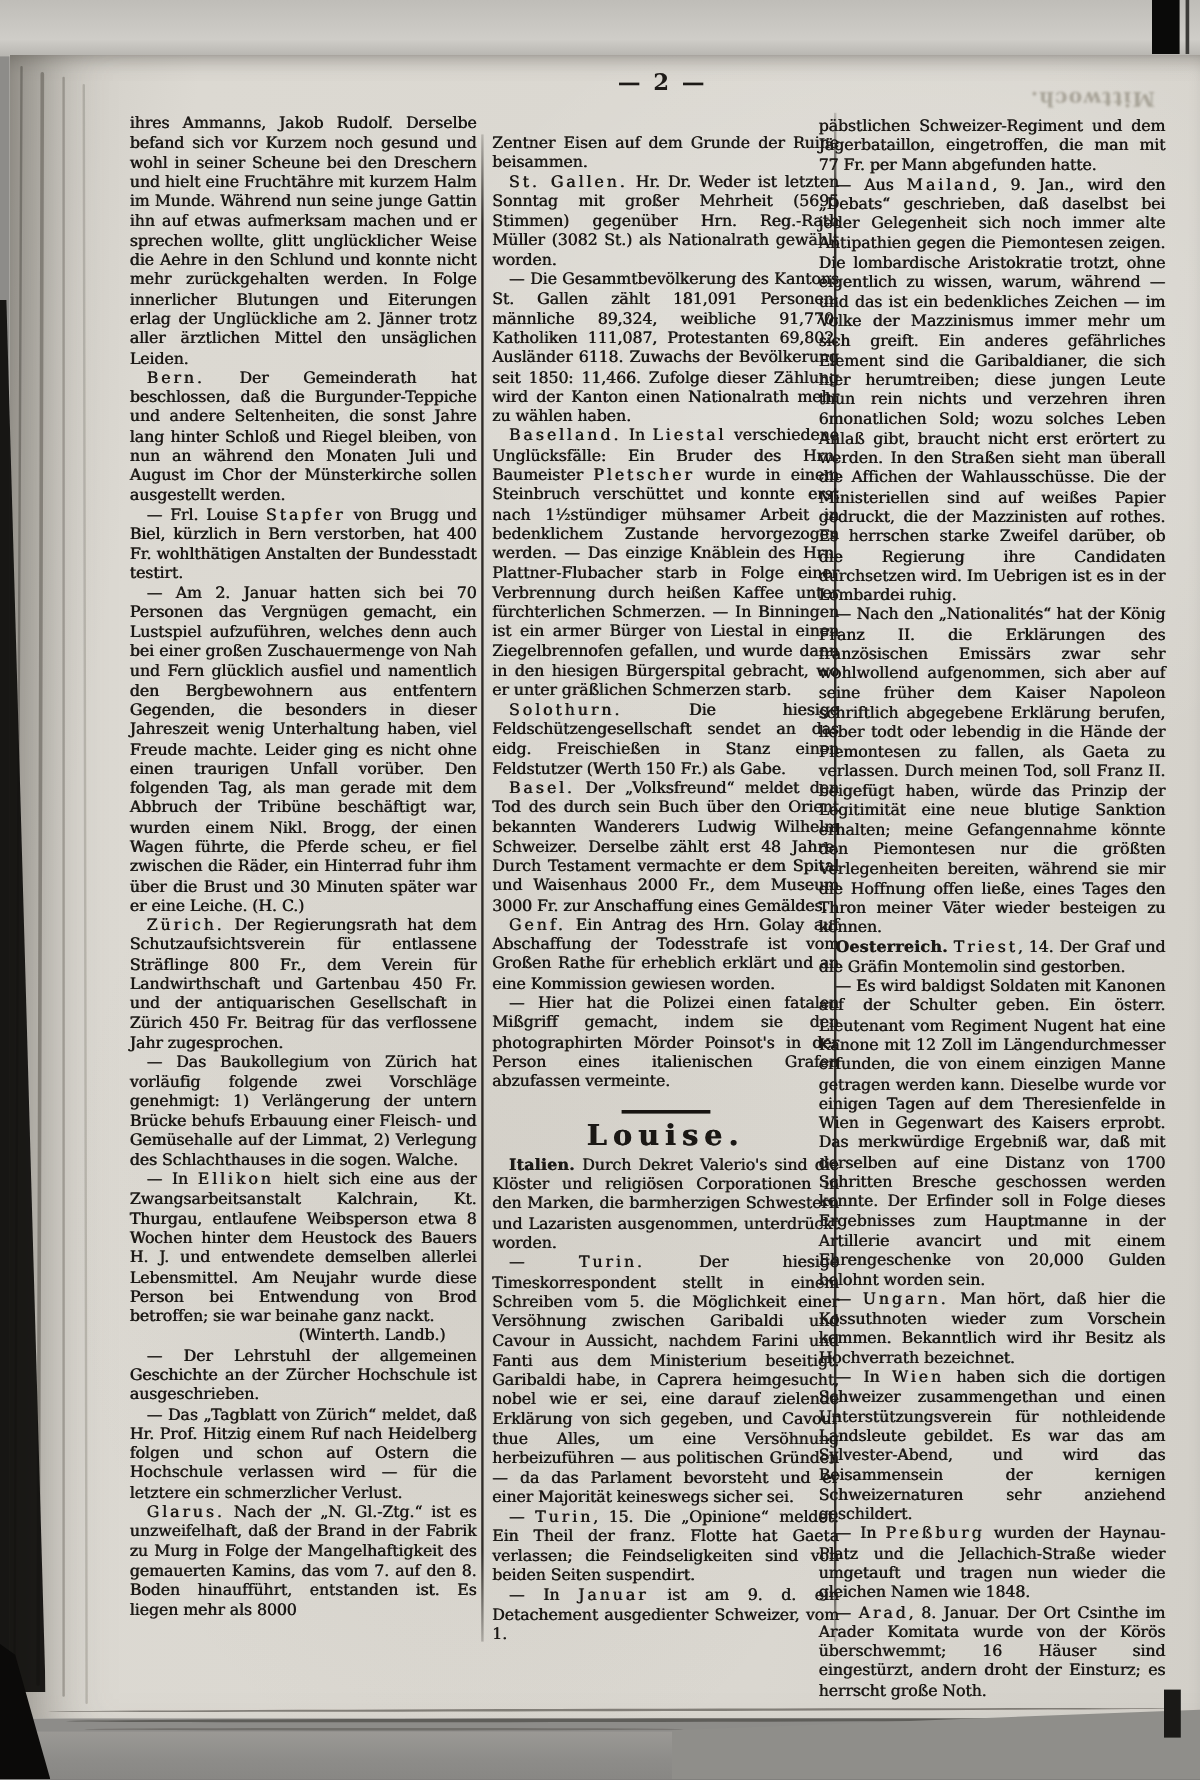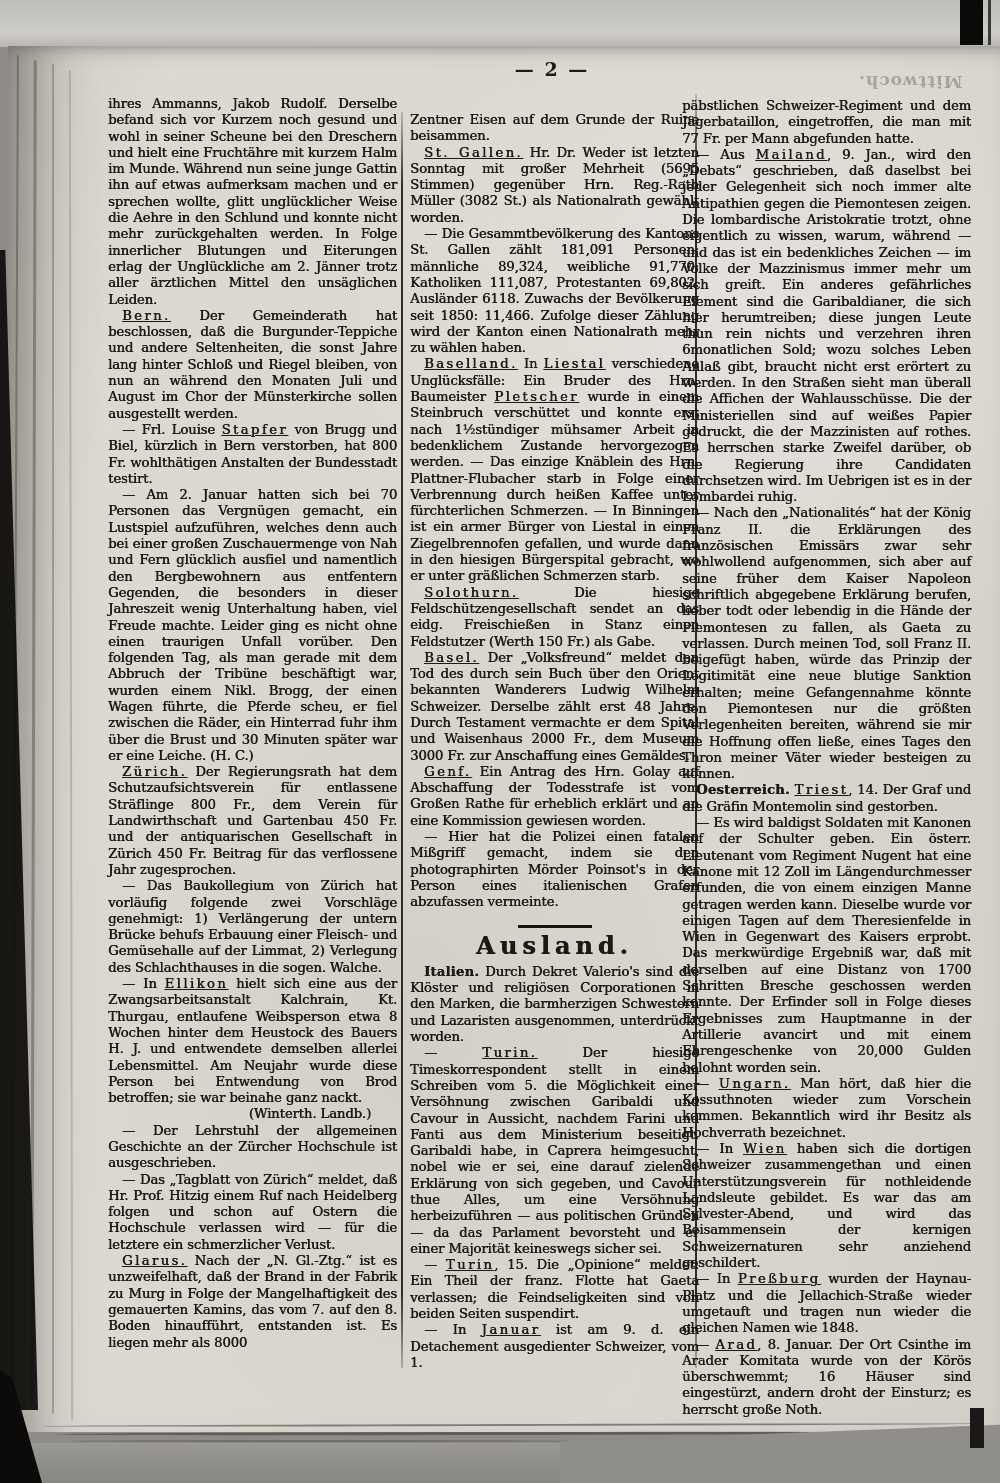--- a/index.html
+++ b/index.html
@@ -52,21 +52,21 @@
   .rule-2{left:695px;top:94px;height:1274px;}
   
   .col{position:absolute;width:289px;color:#1c1916;font-size:13.2px;line-height:16.3px;
     text-align:justify;text-shadow:.45px 0 0 currentColor;letter-spacing:-.1px;}
   .col-1{left:108px;top:96px;}
   .col-2{left:410px;top:112px;}
   .col-3{left:682px;top:98px;}
   .para{margin:0;text-indent:14px;}
   .para.noindent{text-indent:0;}
   .para.align-right{text-align:right;padding-right:26px;text-indent:0;}
-  .seg-sperr{letter-spacing:2.4px;text-decoration:underline;}
+  .seg-sperr{letter-spacing:2.4px;}
   .seg-bold{font-weight:bold;letter-spacing:.2px;}
   .divider{width:74px;height:3px;background:#171411;margin:14px auto 10px auto;}
   .section-heading{margin:6px 0 10px 0;text-align:center;font-size:24px;font-weight:bold;
     letter-spacing:5px;color:#1b1815;text-shadow:.5px 0 0 currentColor;}
 </style>
 </head>
 <body>
 
 <div class="scan-root">
   <div class="top-band"></div>
@@ -84,41 +84,41 @@
   <div class="show-through st-top">Mittwoch.</div>
 
   <div class="page-number">— 2 —</div>
 
   <div class="col-rule rule-1"></div>
   <div class="col-rule rule-2"></div>
 
   <div class="col col-1">
       <p class="para noindent"><span class="seg-plain">ihres Ammanns, Jakob Rudolf. Derselbe befand sich vor Kurzem noch gesund und wohl in seiner Scheune bei den Dreschern und hielt eine Fruchtähre mit kurzem Halm im Munde. Während nun seine junge Gattin ihn auf etwas aufmerksam machen und er sprechen wollte, glitt unglücklicher Weise die Aehre in den Schlund und konnte nicht mehr zurückgehalten werden. In Folge innerlicher Blutungen und Eiterungen erlag der Unglückliche am 2. Jänner trotz aller ärztlichen Mittel den unsäglichen Leiden.</span></p>
       <p class="para"><span class="seg-sperr">Bern.</span><span class="seg-plain"> Der Gemeinderath hat beschlossen, daß die Burgunder-Teppiche und andere Seltenheiten, die sonst Jahre lang hinter Schloß und Riegel bleiben, von nun an während den Monaten Juli und August im Chor der Münsterkirche sollen ausgestellt werden.</span></p>
-      <p class="para"><span class="seg-plain">— Frl. Louise </span><span class="seg-sperr">Stapfer</span><span class="seg-plain"> von Brugg und Biel, kürzlich in Bern verstorben, hat 800 Fr. wohlthätigen Anstalten der Bundesstadt testirt.</span></p>
+      <p class="para"><span class="seg-plain">— Frl. Louise </span><span class="seg-sperr">Stapfer</span><span class="seg-plain"> von Brugg und Biel, kürzlich in Bern verstorben, hat 400 Fr. wohlthätigen Anstalten der Bundesstadt testirt.</span></p>
       <p class="para"><span class="seg-plain">— Am 2. Januar hatten sich bei 70 Personen das Vergnügen gemacht, ein Lustspiel aufzuführen, welches denn auch bei einer großen Zuschauermenge von Nah und Fern glücklich ausfiel und namentlich den Bergbewohnern aus entfentern Gegenden, die besonders in dieser Jahreszeit wenig Unterhaltung haben, viel Freude machte. Leider ging es nicht ohne einen traurigen Unfall vorüber. Den folgenden Tag, als man gerade mit dem Abbruch der Tribüne beschäftigt war, wurden einem Nikl. Brogg, der einen Wagen führte, die Pferde scheu, er fiel zwischen die Räder, ein Hinterrad fuhr ihm über die Brust und 30 Minuten später war er eine Leiche. (H. C.)</span></p>
       <p class="para"><span class="seg-sperr">Zürich.</span><span class="seg-plain"> Der Regierungsrath hat dem Schutzaufsichtsverein für entlassene Sträflinge 800 Fr., dem Verein für Landwirthschaft und Gartenbau 450 Fr. und der antiquarischen Gesellschaft in Zürich 450 Fr. Beitrag für das verflossene Jahr zugesprochen.</span></p>
       <p class="para"><span class="seg-plain">— Das Baukollegium von Zürich hat vorläufig folgende zwei Vorschläge genehmigt: 1) Verlängerung der untern Brücke behufs Erbauung einer Fleisch- und Gemüsehalle auf der Limmat, 2) Verlegung des Schlachthauses in die sogen. Walche.</span></p>
       <p class="para"><span class="seg-plain">— In </span><span class="seg-sperr">Ellikon</span><span class="seg-plain"> hielt sich eine aus der Zwangsarbeitsanstalt Kalchrain, Kt. Thurgau, entlaufene Weibsperson etwa 8 Wochen hinter dem Heustock des Bauers H. J. und entwendete demselben allerlei Lebensmittel. Am Neujahr wurde diese Person bei Entwendung von Brod betroffen; sie war beinahe ganz nackt.</span></p>
       <p class="para align-right"><span class="seg-plain">(Winterth. Landb.)</span></p>
       <p class="para"><span class="seg-plain">— Der Lehrstuhl der allgemeinen Geschichte an der Zürcher Hochschule ist ausgeschrieben.</span></p>
       <p class="para"><span class="seg-plain">— Das „Tagblatt von Zürich“ meldet, daß Hr. Prof. Hitzig einem Ruf nach Heidelberg folgen und schon auf Ostern die Hochschule verlassen wird — für die letztere ein schmerzlicher Verlust.</span></p>
       <p class="para"><span class="seg-sperr">Glarus.</span><span class="seg-plain"> Nach der „N. Gl.-Ztg.“ ist es unzweifelhaft, daß der Brand in der Fabrik zu Murg in Folge der Mangelhaftigkeit des gemauerten Kamins, das vom 7. auf den 8. Boden hinaufführt, entstanden ist. Es liegen mehr als 8000</span></p>
     </div>
   <div class="col col-2">
       <p class="para noindent"><span class="seg-plain">Zentner Eisen auf dem Grunde der Ruine beisammen.</span></p>
       <p class="para"><span class="seg-sperr">St. Gallen.</span><span class="seg-plain"> Hr. Dr. Weder ist letzten Sonntag mit großer Mehrheit (5695 Stimmen) gegenüber Hrn. Reg.-Rath Müller (3082 St.) als Nationalrath gewählt worden.</span></p>
       <p class="para"><span class="seg-plain">— Die Gesammtbevölkerung des Kantons St. Gallen zählt 181,091 Personen; männliche 89,324, weibliche 91,770; Katholiken 111,087, Protestanten 69,802. Ausländer 6118. Zuwachs der Bevölkerung seit 1850: 11,466. Zufolge dieser Zählung wird der Kanton einen Nationalrath mehr zu wählen haben.</span></p>
       <p class="para"><span class="seg-sperr">Baselland.</span><span class="seg-plain"> In </span><span class="seg-sperr">Liestal</span><span class="seg-plain"> verschiedene Unglücksfälle: Ein Bruder des Hrn. Baumeister </span><span class="seg-sperr">Pletscher</span><span class="seg-plain"> wurde in einem Steinbruch verschüttet und konnte erst nach 1½stündiger mühsamer Arbeit in bedenklichem Zustande hervorgezogen werden. — Das einzige Knäblein des Hrn. Plattner-Flubacher starb in Folge einer Verbrennung durch heißen Kaffee unter fürchterlichen Schmerzen. — In Binningen ist ein armer Bürger von Liestal in einen Ziegelbrennofen gefallen, und wurde dann in den hiesigen Bürgerspital gebracht, wo er unter gräßlichen Schmerzen starb.</span></p>
       <p class="para"><span class="seg-sperr">Solothurn.</span><span class="seg-plain"> Die hiesige Feldschützengesellschaft sendet an das eidg. Freischießen in Stanz einen Feldstutzer (Werth 150 Fr.) als Gabe.</span></p>
       <p class="para"><span class="seg-sperr">Basel.</span><span class="seg-plain"> Der „Volksfreund“ meldet den Tod des durch sein Buch über den Orient bekannten Wanderers Ludwig Wilhelm Schweizer. Derselbe zählt erst 48 Jahre. Durch Testament vermachte er dem Spital und Waisenhaus 2000 Fr., dem Museum 3000 Fr. zur Anschaffung eines Gemäldes.</span></p>
       <p class="para"><span class="seg-sperr">Genf.</span><span class="seg-plain"> Ein Antrag des Hrn. Golay auf Abschaffung der Todesstrafe ist vom Großen Rathe für erheblich erklärt und an eine Kommission gewiesen worden.</span></p>
       <p class="para"><span class="seg-plain">— Hier hat die Polizei einen fatalen Mißgriff gemacht, indem sie den photographirten Mörder Poinsot's in der Person eines italienischen Grafen abzufassen vermeinte.</span></p>
       <div class="divider"></div>
-      <h2 class="section-heading">Ausland.</h2>
+      <h2 class="section-heading">Louise.</h2>
       <p class="para"><span class="seg-bold">Italien.</span><span class="seg-plain"> Durch Dekret Valerio's sind die Klöster und religiösen Corporationen in den Marken, die barmherzigen Schwestern und Lazaristen ausgenommen, unterdrückt worden.</span></p>
       <p class="para"><span class="seg-plain">— </span><span class="seg-sperr">Turin.</span><span class="seg-plain"> Der hiesige Timeskorrespondent stellt in einem Schreiben vom 5. die Möglichkeit einer Versöhnung zwischen Garibaldi und Cavour in Aussicht, nachdem Farini und Fanti aus dem Ministerium beseitigt. Garibaldi habe, in Caprera heimgesucht, nobel wie er sei, eine darauf zielende Erklärung von sich gegeben, und Cavour thue Alles, um eine Versöhnung herbeizuführen — aus politischen Gründen — da das Parlament bevorsteht und er einer Majorität keineswegs sicher sei.</span></p>
       <p class="para"><span class="seg-plain">— </span><span class="seg-sperr">Turin</span><span class="seg-plain">, 15. Die „Opinione“ meldet: Ein Theil der franz. Flotte hat Gaeta verlassen; die Feindseligkeiten sind von beiden Seiten suspendirt.</span></p>
       <p class="para"><span class="seg-plain">— In </span><span class="seg-sperr">Januar</span><span class="seg-plain"> ist am 9. d. ein Detachement ausgedienter Schweizer, vom 1.</span></p>
     </div>
   <div class="col col-3">
       <p class="para noindent"><span class="seg-plain">päbstlichen Schweizer-Regiment und dem Jägerbataillon, eingetroffen, die man mit 77 Fr. per Mann abgefunden hatte.</span></p>
       <p class="para"><span class="seg-plain">— Aus </span><span class="seg-sperr">Mailand</span><span class="seg-plain">, 9. Jan., wird den „Debats“ geschrieben, daß daselbst bei jeder Gelegenheit sich noch immer alte Antipathien gegen die Piemontesen zeigen. Die lombardische Aristokratie trotzt, ohne eigentlich zu wissen, warum, während — und das ist ein bedenkliches Zeichen — im Volke der Mazzinismus immer mehr um sich greift. Ein anderes gefährliches Element sind die Garibaldianer, die sich hier herumtreiben; diese jungen Leute thun rein nichts und verzehren ihren 6monatlichen Sold; wozu solches Leben Anlaß gibt, braucht nicht erst erörtert zu werden. In den Straßen sieht man überall die Affichen der Wahlausschüsse. Die der Ministeriellen sind auf weißes Papier gedruckt, die der Mazzinisten auf rothes. Es herrschen starke Zweifel darüber, ob die Regierung ihre Candidaten durchsetzen wird. Im Uebrigen ist es in der Lombardei ruhig.</span></p>
       <p class="para"><span class="seg-plain">— Nach den „Nationalités“ hat der König Franz II. die Erklärungen des französischen Emissärs zwar sehr wohlwollend aufgenommen, sich aber auf seine früher dem Kaiser Napoleon schriftlich abgegebene Erklärung berufen, lieber todt oder lebendig in die Hände der Piemontesen zu fallen, als Gaeta zu verlassen. Durch meinen Tod, soll Franz II. beigefügt haben, würde das Prinzip der Legitimität eine neue blutige Sanktion erhalten; meine Gefangennahme könnte den Piemontesen nur die größten Verlegenheiten bereiten, während sie mir die Hoffnung offen ließe, eines Tages den Thron meiner Väter wieder besteigen zu können.</span></p>
       <p class="para"><span class="seg-bold">Oesterreich.</span><span class="seg-plain"> </span><span class="seg-sperr">Triest</span><span class="seg-plain">, 14. Der Graf und die Gräfin Montemolin sind gestorben.</span></p>

